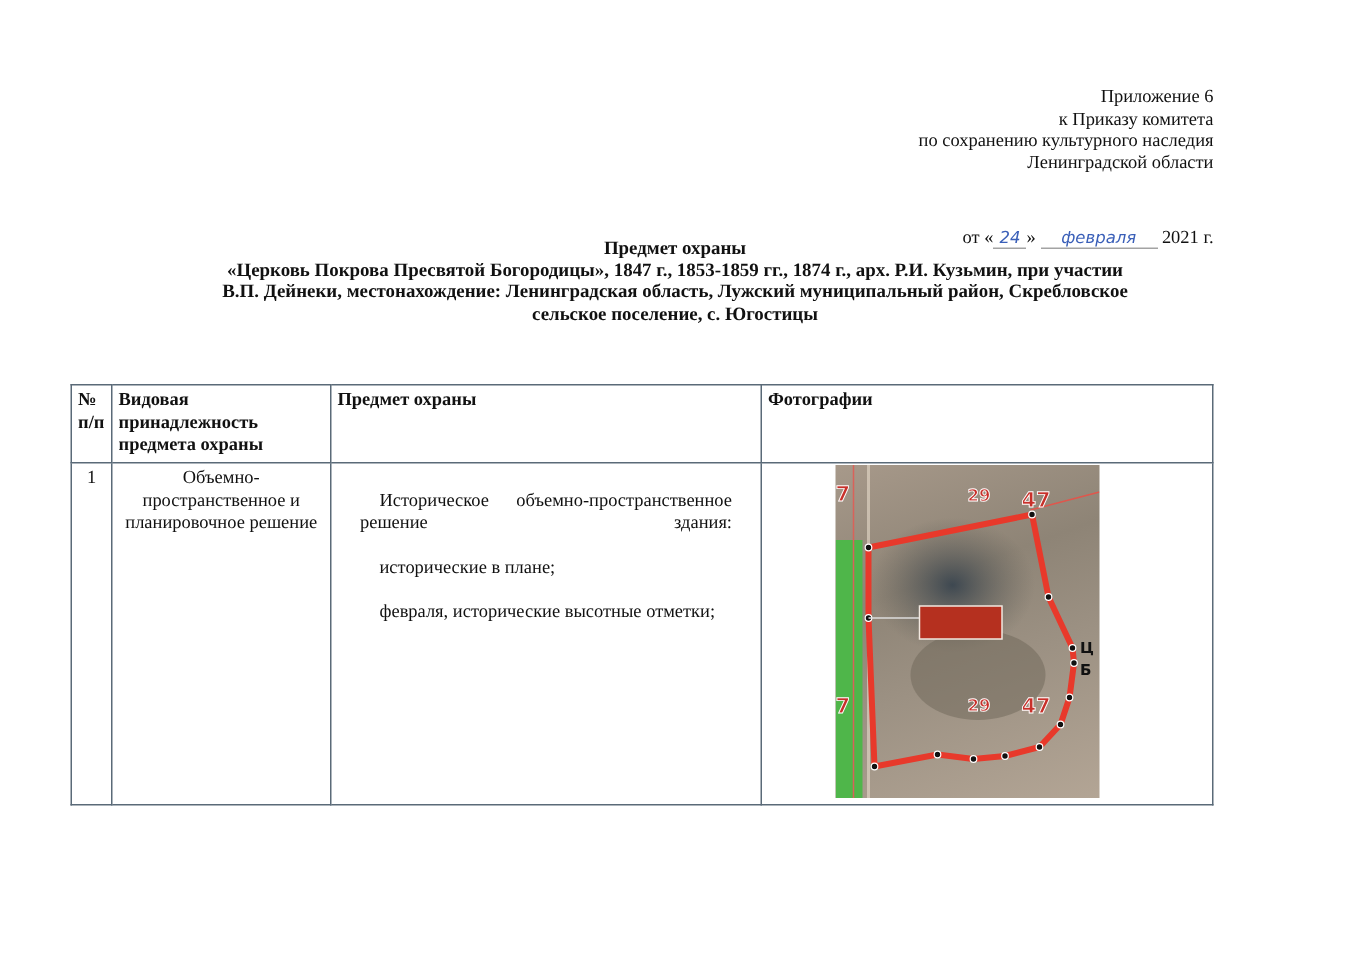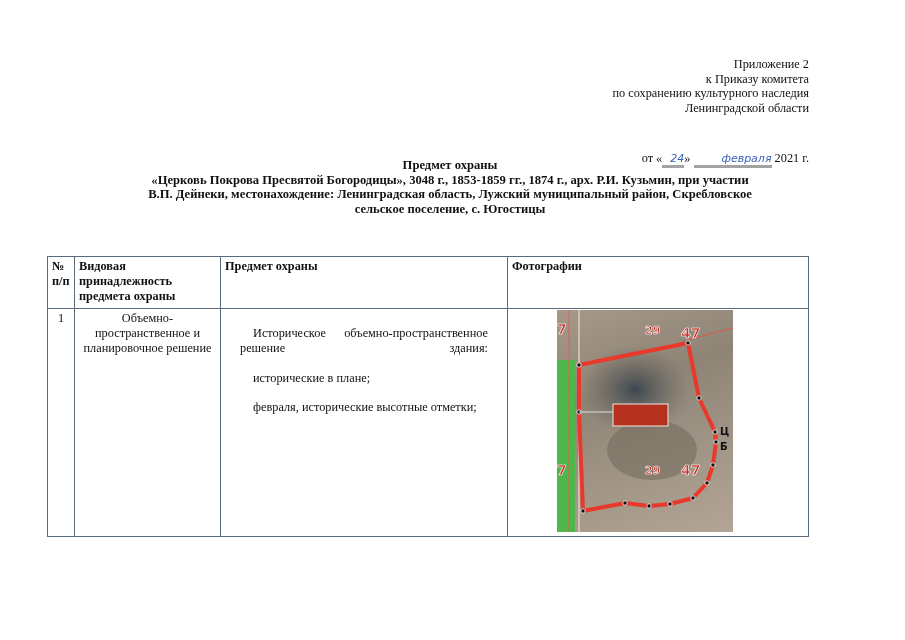--- a/index.html
+++ b/index.html
@@ -6,21 +6,21 @@
   body {
     width: 905px; height: 640px; background: #ffffff; position: relative; overflow: hidden;
     font-family: "Liberation Serif", "DejaVu Serif", serif; color: #111;
   }
   .appendix {
     position: absolute; right: 96px; top: 57px; text-align: right;
     font-size: 12.3px; line-height: 14.7px;
   }
   .appendix .line { display: block; white-space: nowrap; }
   .hand { font-family: "DejaVu Sans", sans-serif; font-style: italic; color: #3a5fb8; font-size: 11px; }
-  .blank { display: inline-block; border-bottom: 3px solid #a3a3a3; line-height: 12px; margin-top: 36px; }
+  .blank { display: inline-block; border-bottom: 1px solid #a3a3a3; text-align: center; line-height: 12px; margin-top: 36px; }
   .title {
     position: absolute; left: 60px; width: 780px; top: 158px; text-align: center;
     font-weight: bold; font-size: 12.6px; line-height: 14.6px;
   }
   .title .line { display: block; white-space: nowrap; }
   table.grid {
     position: absolute; left: 47px; top: 256px; width: 762px;
     border-collapse: collapse; table-layout: fixed; font-size: 12.3px;
   }
   table.grid td, table.grid th {
@@ -42,34 +42,34 @@
     position: absolute; left: 49px; top: 1px; width: 176px; height: 222px;
     background: linear-gradient(160deg, #a7998a 0%, #8e8476 35%, #9c9183 60%, #b3a595 100%);
     overflow: hidden;
   }
   .map svg { position: absolute; left: 0; top: 0; }
 </style>
 </head>
 <body>
 
 <div class="appendix">
-  <span class="line">Приложение 2</span>
+  <span class="line">Приложение 6</span>
   <span class="line">к Приказу комитета</span>
   <span class="line">по сохранению культурного наследия</span>
   <span class="line">Ленинградской области</span>
   <span class="line">
     <span>от «</span><span class="blank" style="width:22px"><span class="hand">24</span></span><span>»</span>
     <span class="blank" style="width:78px"><span class="hand">февраля</span></span>
     <span>2021 г.</span>
   </span>
 </div>
 
 <div class="title">
   <span class="line">Предмет охраны</span>
-  <span class="line">«Церковь Покрова Пресвятой Богородицы», 3048 г., 1853-1859 гг., 1874 г., арх. Р.И. Кузьмин, при участии</span>
+  <span class="line">«Церковь Покрова Пресвятой Богородицы», 1847 г., 1853-1859 гг., 1874 г., арх. Р.И. Кузьмин, при участии</span>
   <span class="line">В.П. Дейнеки, местонахождение: Ленинградская область, Лужский  муниципальный район, Скребловское</span>
   <span class="line">сельское поселение, с. Югостицы</span>
 </div>
 
 <table class="grid">
   <colgroup>
     <col class="c1">
       <col class="c2">
       <col class="c3">
       <col class="c4">

